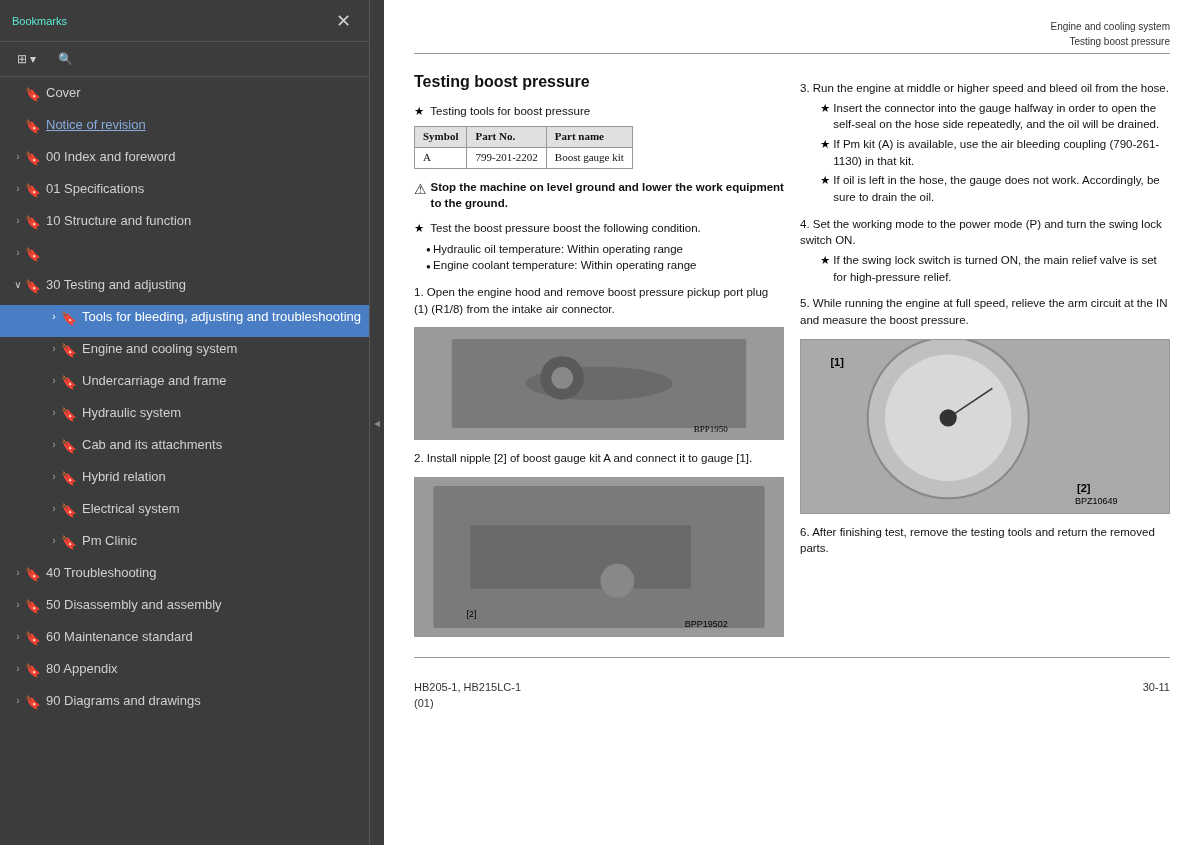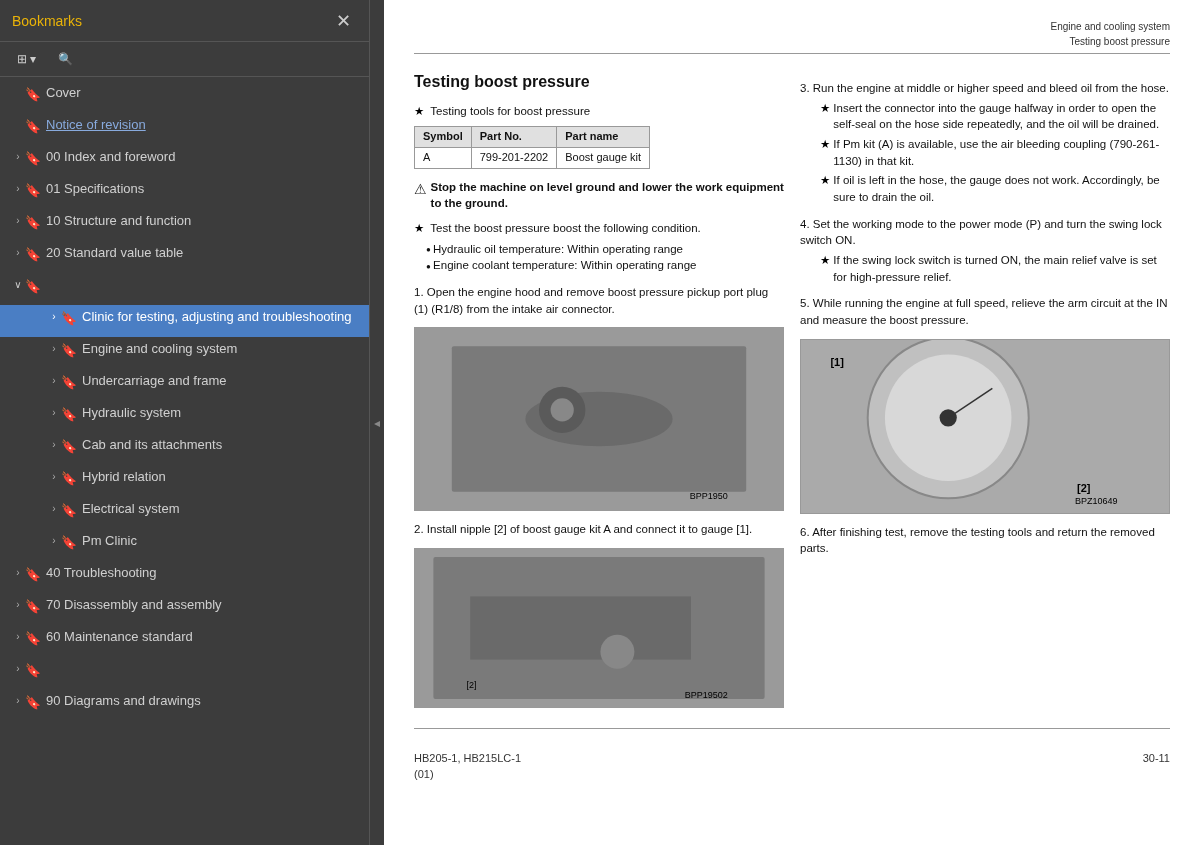--- a/index.html
+++ b/index.html
@@ -28,22 +28,22 @@
       background: #3c3c3c;
       padding: 8px 12px;
       display: flex;
       align-items: center;
       justify-content: space-between;
       border-bottom: 1px solid #555;
       min-height: 42px;
     }
 
     .sidebar-title {
-      color: #eab308;
-      font-size: 14px;
+      color: #5eead4;
+      font-size: 11px;
       font-weight: 500;
     }
 
     .sidebar-close {
       color: #ccc;
       font-size: 18px;
       cursor: pointer;
       background: none;
       border: none;
       padding: 2px 6px;
@@ -168,20 +168,21 @@
     
     .tools-table {
       border-collapse: collapse;
       margin: 6px 0 10px 0;
       font-size: 11px;
     }
     .tools-table th, .tools-table td {
       border: 1px solid #999;
       padding: 2px 8px;
       text-align: left;
+      font-family: Liberation Serif, serif;
     }
     .tools-table th { background: #e0e0e0; }
 
     
     .warning-block {
       display: flex;
       align-items: flex-start;
       margin: 8px 0;
       gap: 4px;
       font-size: 11.5px;
@@ -313,32 +314,32 @@
 
     <div class="tree-item indent-0">
       <span class="chevron">›</span>
       <span class="bookmark-icon">🔖</span>
       <span class="item-label">10 Structure and function</span>
     </div>
 
     <div class="tree-item indent-0">
       <span class="chevron">›</span>
       <span class="bookmark-icon">🔖</span>
-      <span class="item-label">20 Standard value table</span>
     </div>
 
     <div class="tree-item indent-0">
       <span class="chevron" style="color:#ccc;">∨</span>
       <span class="bookmark-icon">🔖</span>
+      <span class="item-label">30 Testing and adjusting</span>
     </div>
 
     <div class="tree-item active" style="padding-left:46px; align-items:flex-start;">
       <span class="chevron" style="color:#fff;">›</span>
       <span class="bookmark-icon" style="margin-right:6px;">🔖</span>
-      <span class="item-label">Clinic for testing, adjusting and troubleshooting</span>
+      <span class="item-label">Tools for bleeding, adjusting and troubleshooting</span>
     </div>
 
     <div class="tree-item indent-2">
       <span class="chevron">›</span>
       <span class="bookmark-icon">🔖</span>
       <span class="item-label">Engine and cooling system</span>
     </div>
 
     <div class="tree-item indent-2">
       <span class="chevron">›</span>
@@ -378,32 +379,33 @@
 
     <div class="tree-item indent-0">
       <span class="chevron">›</span>
       <span class="bookmark-icon">🔖</span>
       <span class="item-label">40 Troubleshooting</span>
     </div>
 
     <div class="tree-item indent-0">
       <span class="chevron">›</span>
       <span class="bookmark-icon">🔖</span>
-      <span class="item-label">70 Disassembly and assembly</span>
+      <span class="item-label">50 Disassembly and assembly</span>
     </div>
 
     <div class="tree-item indent-0">
       <span class="chevron">›</span>
       <span class="bookmark-icon">🔖</span>
       <span class="item-label">60 Maintenance standard</span>
     </div>
 
     <div class="tree-item indent-0">
       <span class="chevron">›</span>
       <span class="bookmark-icon">🔖</span>
+      <span class="item-label">80 Appendix</span>
     </div>
 
     <div class="tree-item indent-0">
       <span class="chevron">›</span>
       <span class="bookmark-icon">🔖</span>
       <span class="item-label">90 Diagrams and drawings</span>
     </div>
   </div>
 </div>
 
@@ -455,21 +457,21 @@
         </div>
         <ul class="bullet-list">
           <li>Hydraulic oil temperature: Within operating range</li>
           <li>Engine coolant temperature: Within operating range</li>
         </ul>
 
         <div class="step-block">
           <p>1. Open the engine hood and remove boost pressure pickup port plug (1) (R1/8) from the intake air connector.</p>
         </div>
 
-        <div class="img-placeholder" style="height:184px; margin-bottom:8px;">
+        <div class="img-placeholder" style="height:113px; margin-bottom:8px;font-family:Liberation Serif, serif;">
           <svg width="100%" height="100%" xmlns="http://www.w3.org/2000/svg" style="position:absolute;top:0;left:0;">
             <rect width="100%" height="100%" fill="#9a9a9a"></rect>
 
             <rect x="10%" y="10%" width="80%" height="80%" fill="#7a7a7a" rx="2"></rect>
             <ellipse cx="50%" cy="50%" rx="20%" ry="15%" fill="#6a6a6a"></ellipse>
             <circle cx="40%" cy="45%" r="8%" fill="#5a5a5a"></circle>
             <circle cx="40%" cy="45%" r="4%" fill="#888"></circle>
             <text x="85%" y="94%" font-size="9" fill="#000" text-anchor="end">BPP1950</text>
           </svg>
         </div>

